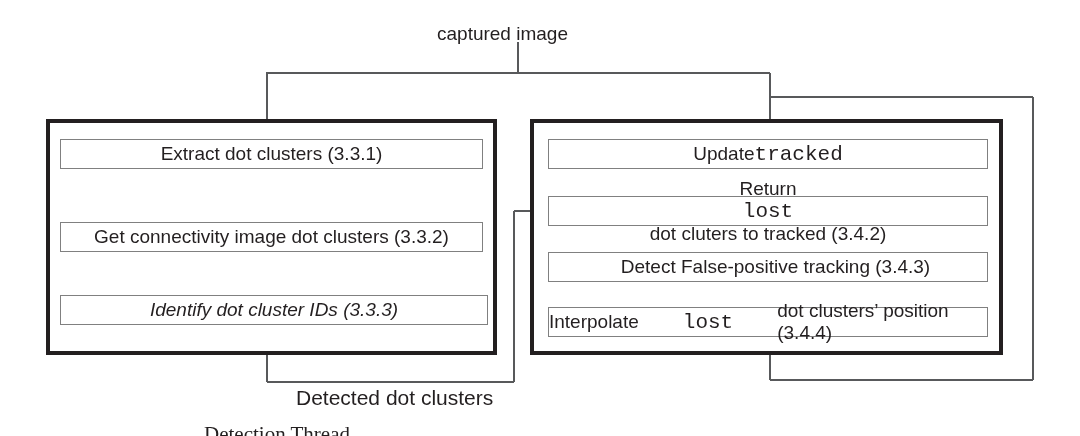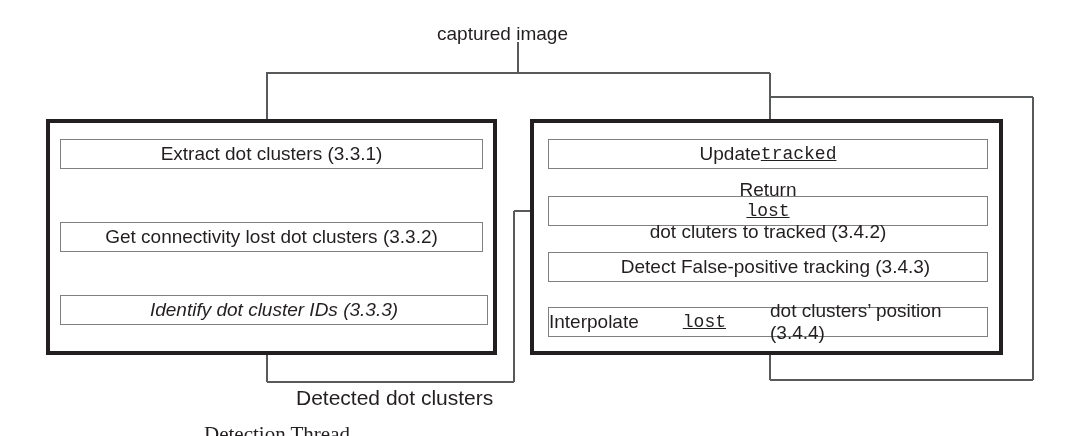--- a/index.html
+++ b/index.html
@@ -14,21 +14,21 @@
   #cap-thread-left{left:204px;top:404px;font-size:21px;font-family:Liberation Serif, serif;}
   #cap-thread-right{left:594px;top:404px;font-size:21px;}
   
   .outer{position:absolute;border:4px solid #231f20;background:#ffffff;box-sizing:border-box;}
   #outer-left{left:46px;top:99px;width:451px;height:236px;}
   #outer-right{left:530px;top:99px;width:473px;height:236px;}
   
   .step{position:absolute;border:1.5px solid #808080;background:#ffffff;box-sizing:border-box;
         display:flex;align-items:center;justify-content:center;
         font-size:19px;color:#231f20;height:30px;}
-  .step .mono{font-family:"Liberation Mono","DejaVu Sans Mono",monospace;font-size:18px;text-decoration:underline;}
+  .step .mono{font-family:"Liberation Mono","DejaVu Sans Mono",monospace;font-size:21px;}
   .step .txt{display:inline;}
   
   #step-331{left:60px;top:119px;width:423px;}
   #step-332{left:60px;top:202px;width:423px;}
   #step-333{left:60px;top:275px;width:428px;font-style:italic;}
   
   #step-341{left:548px;top:119px;width:440px;}
   #step-342{left:548px;top:176px;width:440px;flex-direction:column;}
   #step-343{left:548px;top:232px;width:440px;padding-left:15px;}
   #step-344{left:548px;top:287px;width:440px;gap:44px;}
@@ -82,21 +82,21 @@
   </svg>
 
   <div class="outer" id="outer-left"></div>
 
   <div class="outer" id="outer-right"></div>
 
   <div class="step" id="step-331">
     <span class="txt">Extract dot clusters (3.3.1)</span>
   </div>
   <div class="step" id="step-332">
-    <span class="txt">Get connectivity lost dot clusters (3.3.2)</span>
+    <span class="txt">Get connectivity image dot clusters (3.3.2)</span>
   </div>
   <div class="step" id="step-333">
     <span class="txt">Identify dot cluster IDs (3.3.3)</span>
   </div>
 
   <div class="step" id="step-341">
     <span class="txt">Update </span>
       <span class="mono">tracked</span>
   </div>
   <div class="step" id="step-342">

